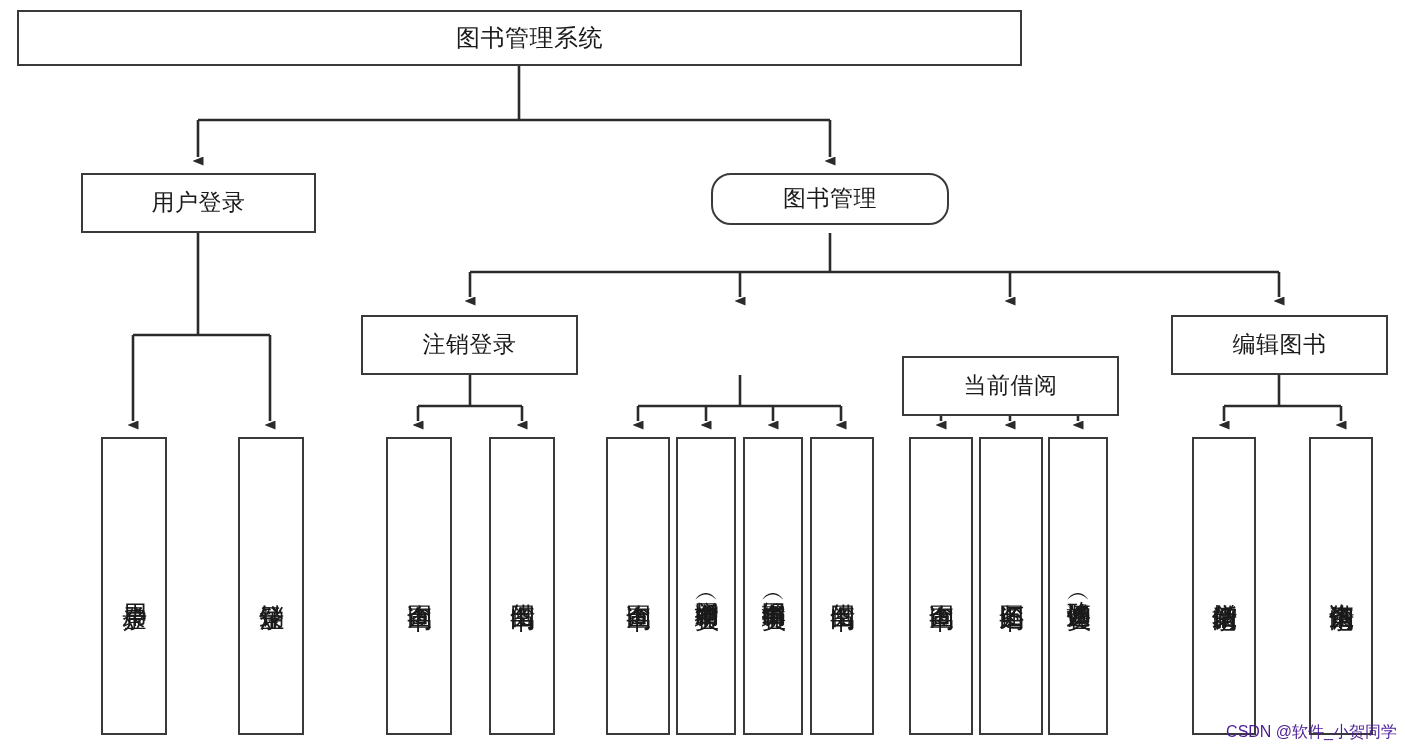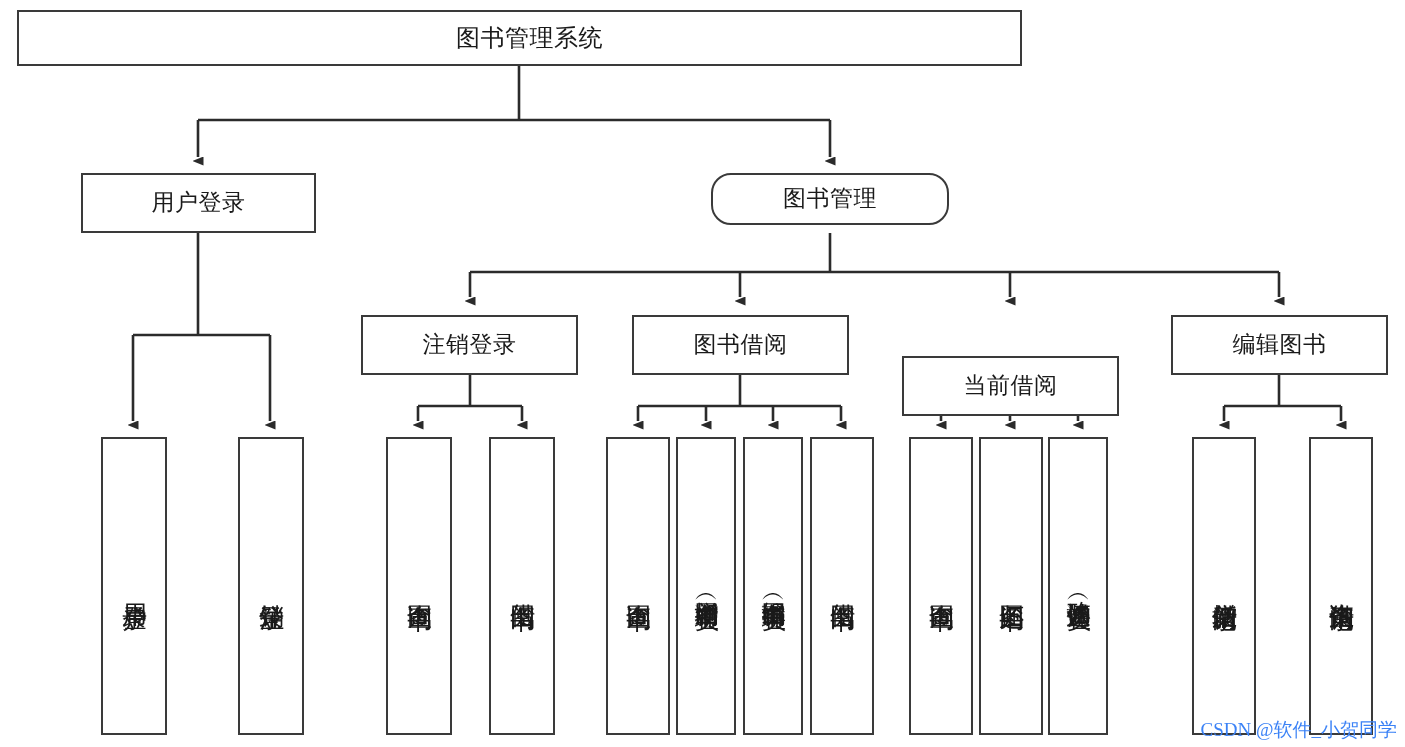--- a/index.html
+++ b/index.html
@@ -59,24 +59,24 @@
     letter-spacing: 1px;
     max-height: 100%;
   }
   .v-node.narrow .lbl {
     font-size: 24px;
   }
   .watermark {
     position: absolute;
     right: 8px;
     bottom: 4px;
-    font-size: 19px;
-    color: #3b82f6;
+    font-size: 16px;
+    color: #4c1d95;
     white-space: nowrap;
-    font-family: Liberation Serif, serif;
+    font-family: Liberation Sans, sans-serif;
   }
 </style>
 </head>
 <body>
 
 <div id="stage">
 
   <svg id="edges" viewBox="0 0 1405 747" width="1405" height="747" xmlns="http://www.w3.org/2000/svg">
     <defs>
       <marker id="arrow" markerWidth="9" markerHeight="11" refX="0.5" refY="5.5" orient="auto" markerUnits="userSpaceOnUse">
@@ -137,23 +137,20 @@
   <div class="node h-node" style="left:81px; top:173px; width:235px; height:60px;">
     <span class="lbl">用户登录</span>
   </div>
   <div class="node h-node" style="left:711px; top:173px; width:238px; height:52px;border-radius:20px;">
     <span class="lbl">图书管理</span>
   </div>
 
   <div class="node h-node" style="left:361px; top:315px; width:217px; height:60px;">
     <span class="lbl">注销登录</span>
   </div>
-  <div class="node h-node" style="left:632px; top:315px; width:217px; height:60px;">
-    <span class="lbl">图书借阅</span>
-  </div>
   <div class="node h-node" style="left:902px; top:315px; width:217px; height:60px;margin-top:41px;">
     <span class="lbl">当前借阅</span>
   </div>
   <div class="node h-node" style="left:1171px; top:315px; width:217px; height:60px;">
     <span class="lbl">编辑图书</span>
   </div>
 
   <div class="node v-node" style="left:101px; top:437px; width:66px; height:298px;">
     <span class="lbl">用户登录</span>
   </div>

